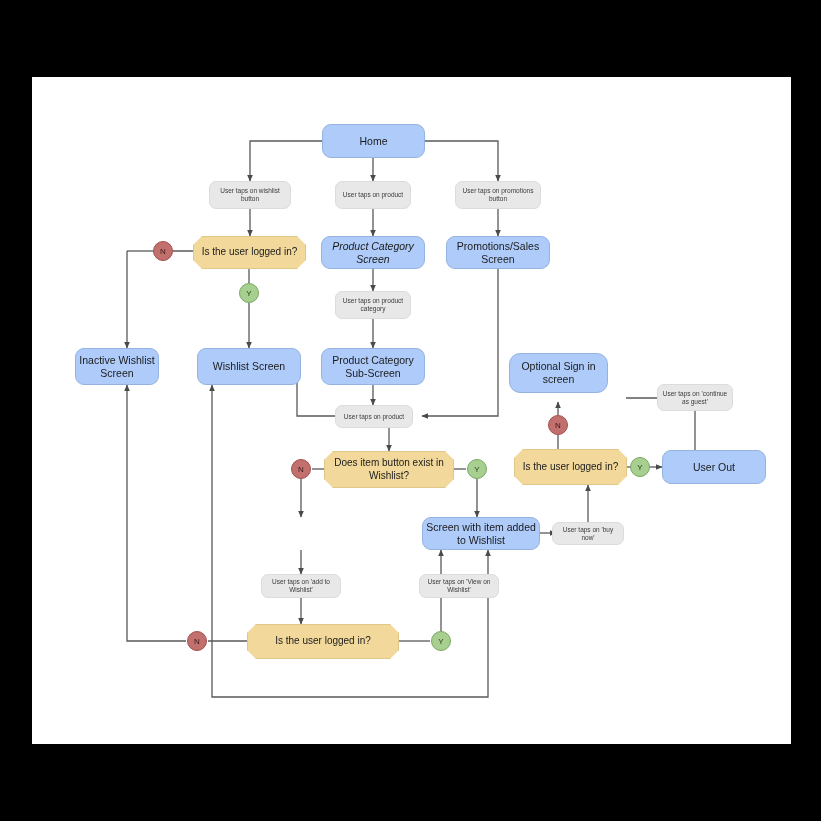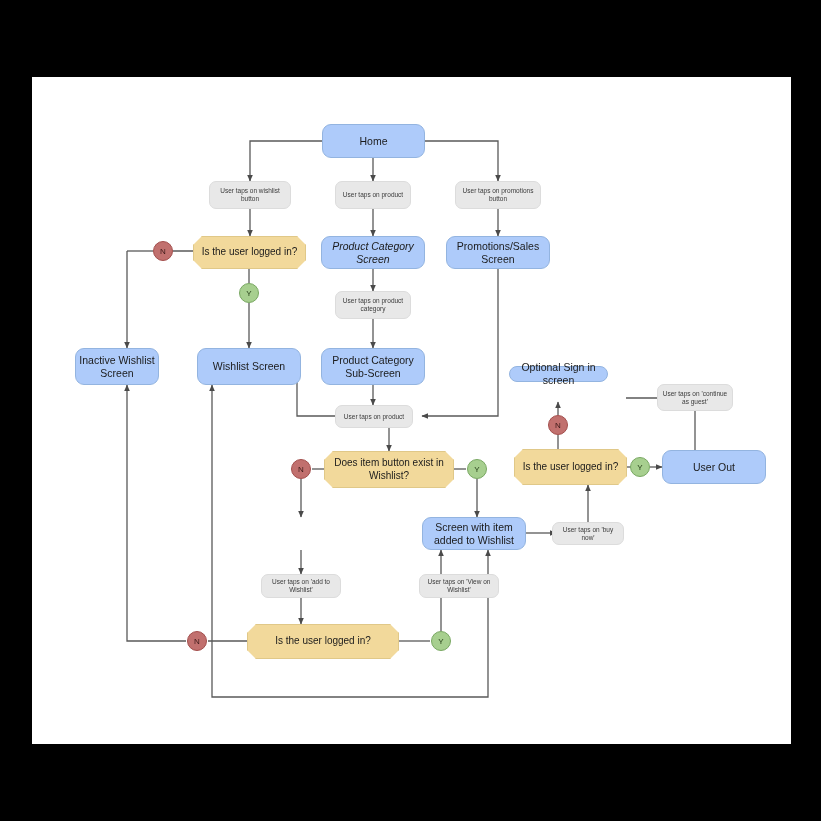--- a/index.html
+++ b/index.html
@@ -129,39 +129,39 @@
       <span class="lbl">Wishlist Screen</span>
     </div>
     <div class="node screen" style="left:289px;top:271px;width:104px;height:37px;">
       <span class="lbl">Product Category Sub-Screen</span>
     </div>
 
     <div class="node note" style="left:303px;top:328px;width:78px;height:23px;">
       <span class="lbl">User taps on product</span>
     </div>
 
-    <div class="node screen" style="left:477px;top:289px;width:99px;height:16px;border-radius:11px;">
+    <div class="node screen" style="left:477px;top:276px;width:99px;height:40px;border-radius:11px;">
       <span class="lbl">Optional Sign in screen</span>
     </div>
     <div class="node note" style="left:625px;top:307px;width:76px;height:27px;">
       <span class="lbl">User taps on 'continue as guest'</span>
     </div>
 
     <div class="node decision" style="left:292px;top:374px;width:130px;height:37px;">
       <span class="lbl">Does item button exist in Wishlist?</span>
     </div>
 
     <div class="node decision" style="left:482px;top:372px;width:113px;height:36px;">
       <span class="lbl">Is the user logged in?</span>
     </div>
     <div class="node screen" style="left:630px;top:373px;width:104px;height:34px;">
       <span class="lbl">User Out</span>
     </div>
 
-    <div class="node screen" style="left:390px;top:440px;width:104px;height:33px;">
+    <div class="node screen" style="left:390px;top:440px;width:118px;height:33px;">
       <span class="lbl">Screen with item added to Wishlist</span>
     </div>
     <div class="node note" style="left:520px;top:445px;width:72px;height:23px;">
       <span class="lbl">User taps on 'buy now'</span>
     </div>
 
     <div class="node note" style="left:229px;top:497px;width:80px;height:24px;">
       <span class="lbl">User taps on 'add to Wishlist'</span>
     </div>
     <div class="node note" style="left:387px;top:497px;width:80px;height:24px;">

